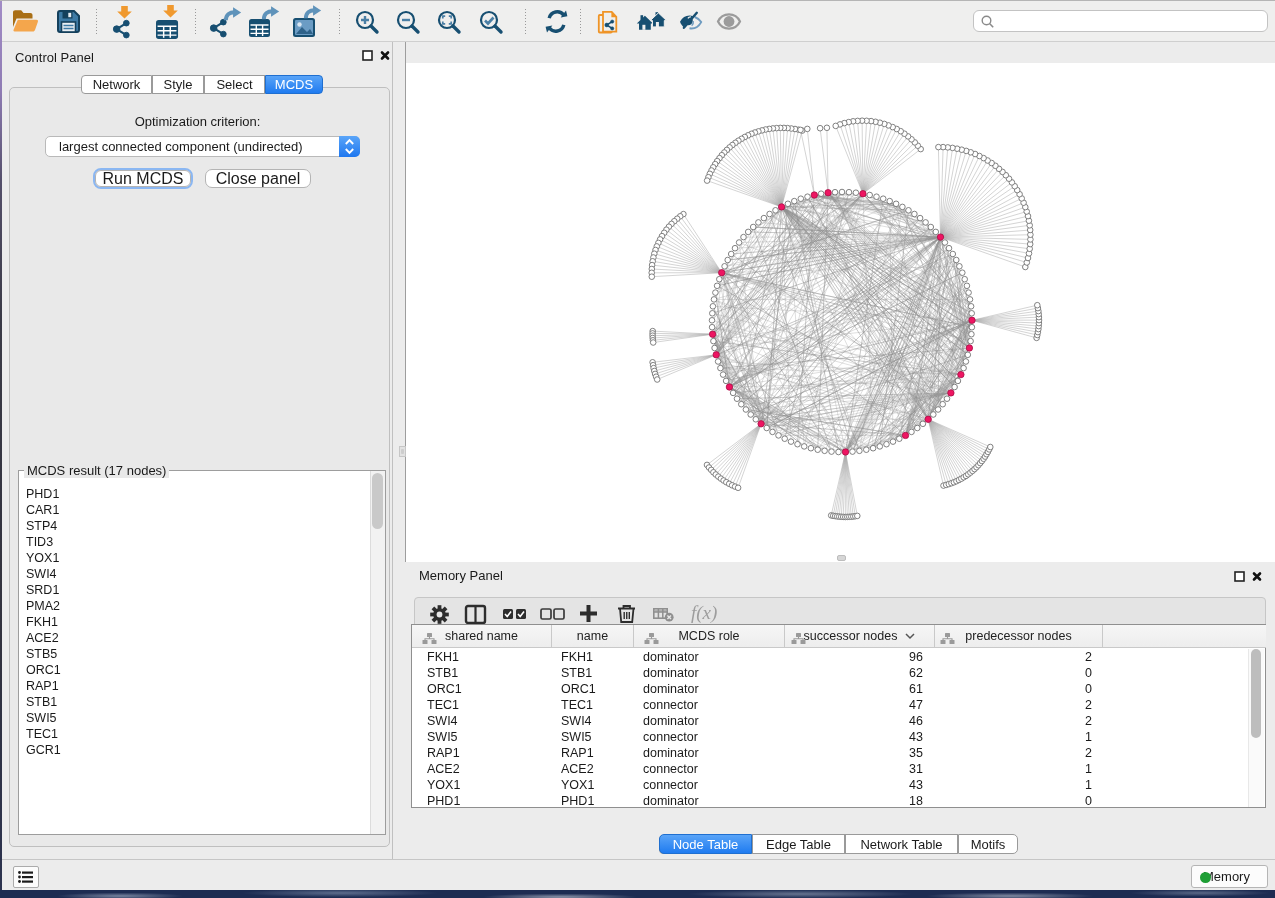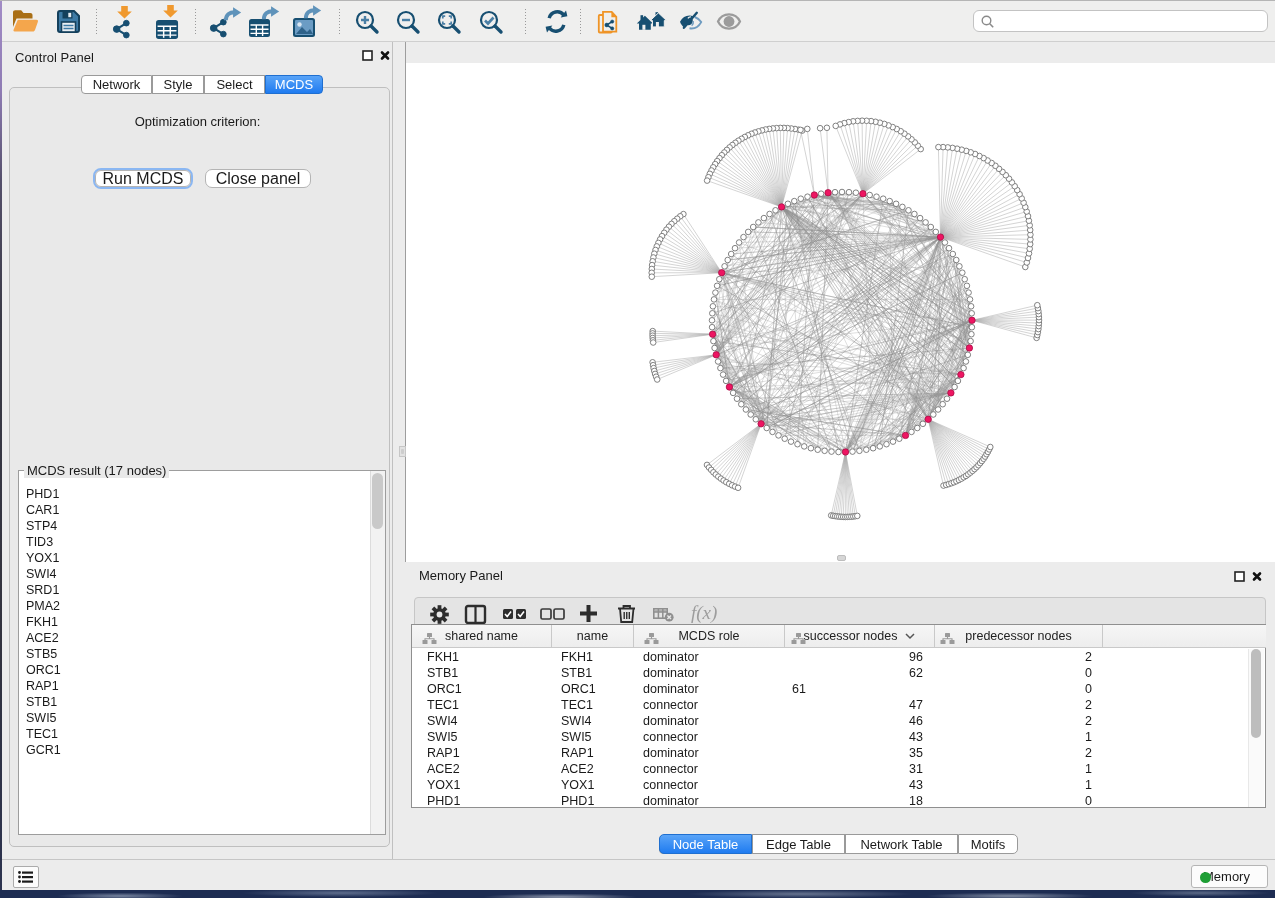--- a/index.html
+++ b/index.html
@@ -153,20 +153,28 @@
 <svg class="abs" style="left:360px;top:8px" width="30" height="12" xmlns="http://www.w3.org/2000/svg">
 <rect x="1" y="1" width="9" height="9" fill="#fff" stroke="#222" stroke-width="1.6"></rect>
 <path d="M20 2.5l6 6M26 2.5l-6 6" stroke="#111" stroke-width="2.6" stroke-linecap="round"></path>
     </svg>
 <div class="abs" style="left:7px;top:45px;width:381px;height:760px;background:#e9e9e9;border:1px solid #bfbfbf;border-radius:5px"></div>
 <div class="tab" style="left:79px;width:71px;border-radius:4px 0 0 4px">Network</div>
 <div class="tab" style="left:150px;width:52px">Style</div>
 <div class="tab" style="left:202px;width:61px">Select</div>
 <div class="tab act" style="left:263px;width:58px;border-radius:0 4px 4px 0">MCDS</div>
 <div class="abs" style="left:0;top:72px;width:391px;text-align:center;font-size:13px">Optimization criterion:</div>
+<div class="abs" style="left:43px;top:94px;width:315px;height:21px;background:#fff;border:1px solid #b9b9b9;border-radius:5px;line-height:19px">
+  <span style="padding-left:13px;font-size:13px">largest connected component (undirected)</span>
+  <div class="abs" style="right:-1px;top:-1px;width:21px;height:21px;background:linear-gradient(#5aa5f9,#1e77ef);border-radius:0 5px 5px 0">
+  <svg width="21" height="21" xmlns="http://www.w3.org/2000/svg">
+          <path d="M6.8 8L10.5 4.2 14.2 8M6.8 13l3.7 3.8L14.2 13" stroke="#fff" stroke-width="1.9" fill="none"></path>
+        </svg>
+  </div>
+</div>
 <div class="abs" style="left:91px;top:126px;width:100px;height:21px;border:2px solid #8bb7f2;border-radius:8px"></div>
 <div class="btn" style="left:93px;top:128px;width:96px;height:17px;line-height:16px;border-radius:6px">Run MCDS</div>
 <div class="btn" style="left:203px;top:127px;width:106px;height:19px;line-height:17px">Close panel</div>
 <div class="abs" style="left:16px;top:428px;width:368px;height:365px;background:#fff;border:1px solid #9d9d9d"></div>
 <div class="abs" style="left:22px;top:421px;background:#e9e9e9;padding:0 3px;font-size:13px">MCDS result (17 nodes)</div>
 <div class="abs" style="left:24px;top:444px;font-size:12.5px">
       <div style="height:16px;line-height:16px">PHD1</div>
       <div style="height:16px;line-height:16px">CAR1</div>
       <div style="height:16px;line-height:16px">STP4</div>
       <div style="height:16px;line-height:16px">TID3</div>
@@ -613,21 +621,21 @@
           <span style="position:absolute;left:15px">STB1</span>
           <span style="position:absolute;left:149px">STB1</span>
           <span style="position:absolute;left:231px">dominator</span>
           <span style="position:absolute;left:380px;width:131px;text-align:right">62</span>
           <span style="position:absolute;left:530px;width:150px;text-align:right">0</span>
         </div>
         <div style="position:absolute;top:32px;left:0;width:100%;height:16px;line-height:16px;font-size:12.5px">
           <span style="position:absolute;left:15px">ORC1</span>
           <span style="position:absolute;left:149px">ORC1</span>
           <span style="position:absolute;left:231px">dominator</span>
-          <span style="position:absolute;left:380px;width:131px;">61</span>
+          <span style="position:absolute;left:380px;width:131px;text-align:right">61</span>
           <span style="position:absolute;left:530px;width:150px;text-align:right">0</span>
         </div>
         <div style="position:absolute;top:48px;left:0;width:100%;height:16px;line-height:16px;font-size:12.5px">
           <span style="position:absolute;left:15px">TEC1</span>
           <span style="position:absolute;left:149px">TEC1</span>
           <span style="position:absolute;left:231px">connector</span>
           <span style="position:absolute;left:380px;width:131px;text-align:right">47</span>
           <span style="position:absolute;left:530px;width:150px;text-align:right">2</span>
         </div>
         <div style="position:absolute;top:64px;left:0;width:100%;height:16px;line-height:16px;font-size:12.5px">

